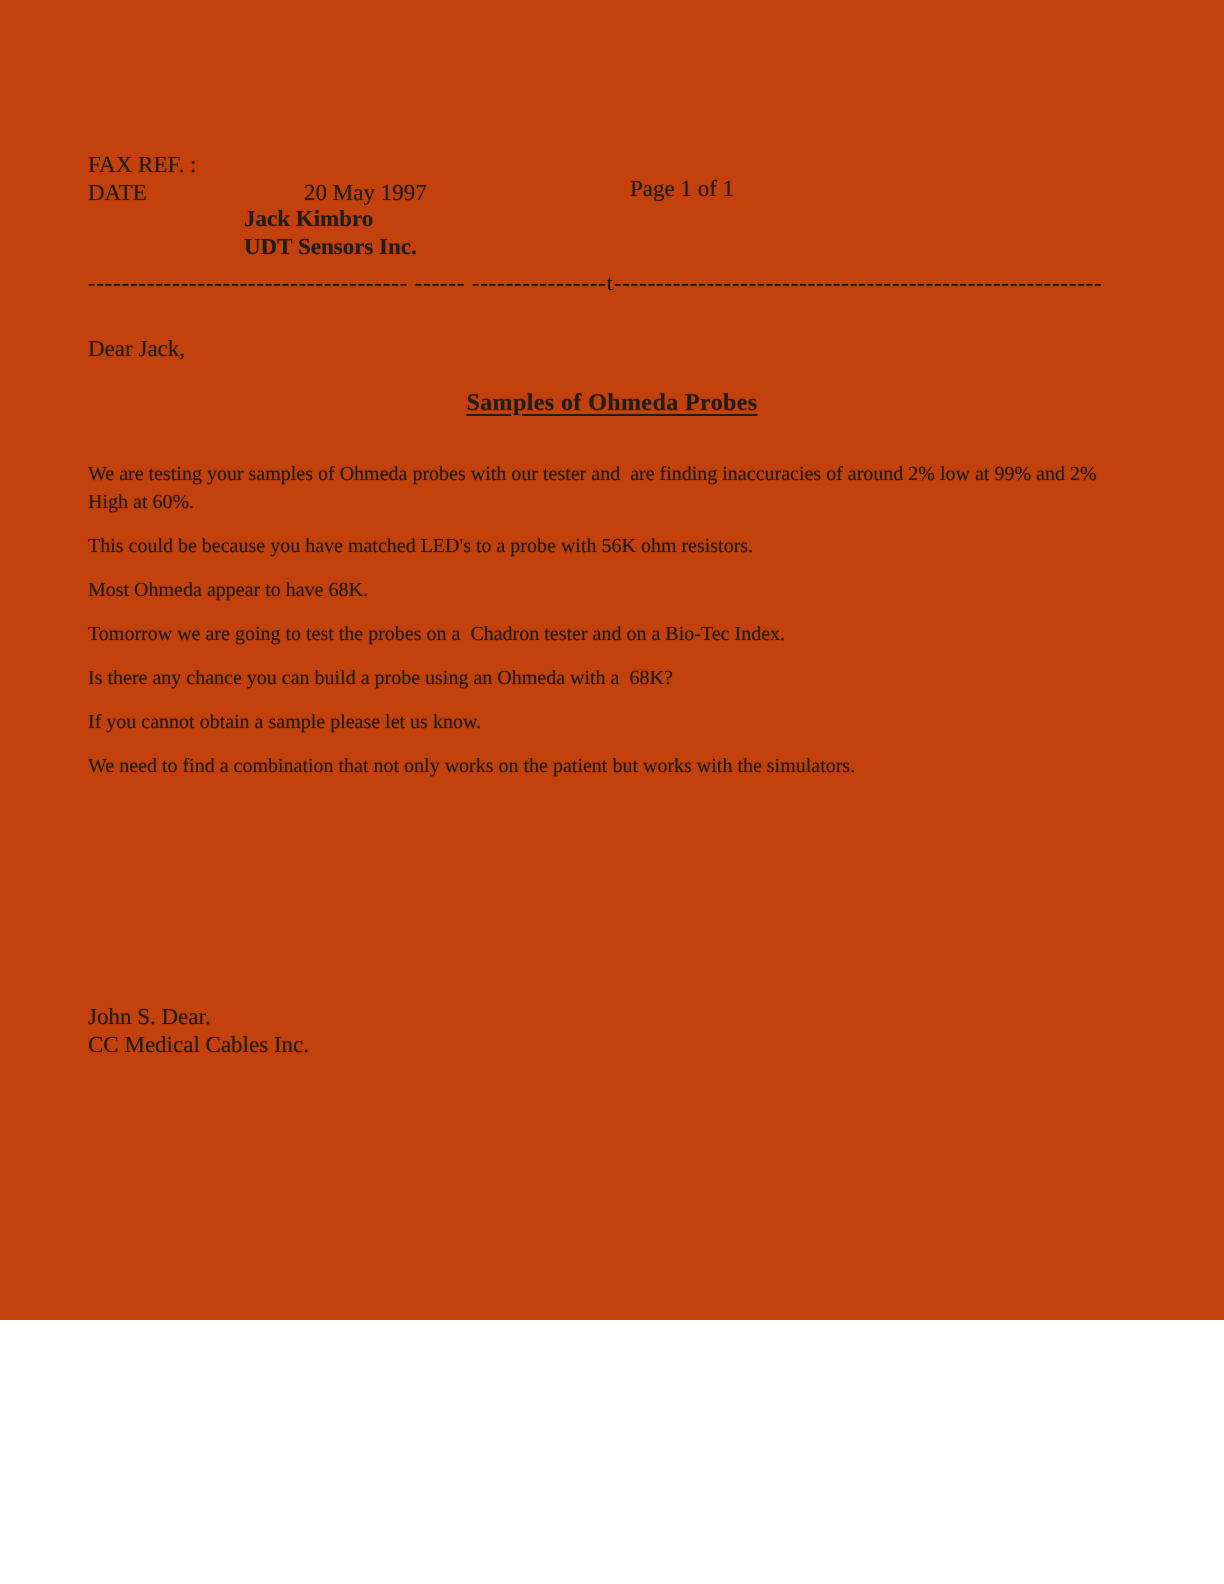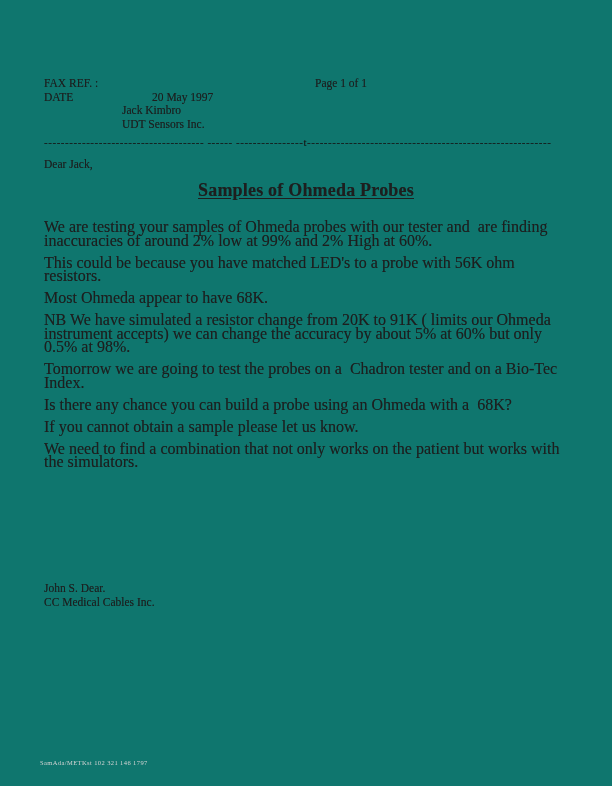--- a/index.html
+++ b/index.html
@@ -1,61 +1,61 @@
 <!DOCTYPE html>
 <html><head>
 <meta charset="utf-8">
 <style>
   * { margin: 0; padding: 0; box-sizing: border-box; }
   html, body { background: #ffffff; }
   .page {
     position: relative;
     width: 612px;
-    height: 786px;
-    background: #0f766e;
+    height: 660px;
+    background: #c2410c;
     font-family: "Liberation Serif", serif;
     color: #1e1e1e;
     overflow: hidden;
     text-shadow: 0 0 0.5px rgba(20,20,20,0.45); 
   }
   .content {
     position: absolute;
     left: 44px;
     top: 76px;
     width: 524px;
     font-size: 11.5px;
     line-height: 14px;
   }
   .hdr-row { position: relative; height: 14px; }
   .hdr-left  { position: absolute; left: 0; top: 0; white-space: nowrap; }
-  .hdr-page  { position: absolute; left: 271px; top: 0; white-space: nowrap; }
+  .hdr-page  { position: absolute; left: 271px; top: 12px; white-space: nowrap; }
   .hdr-date  { position: absolute; left: 108px; top: 0; white-space: nowrap; font-family: Liberation Serif, serif; }
   .addr-block { margin-left: 78px; }
-  .addr-block div { height: 13.5px; line-height: 13.5px; white-space: nowrap; }
+  .addr-block div { height: 13.5px; line-height: 13.5px; white-space: nowrap; font-weight: bold; }
   .separator {
     margin-top: 4px;
     white-space: nowrap;
     overflow: hidden;
     width: 100%;
     font-size: 11px;
     letter-spacing: 0.55px;
     color: #161616;
   }
-  .salutation { margin-top: 8px; }
+  .salutation { margin-top: 19px; }
   .doc-title {
     margin-top: 12px;
     margin-bottom: 23px;
     text-align: center;
     font-weight: bold;
-    font-size: 18px;
+    font-size: 12px;
     letter-spacing: 0.2px;
   }
   .doc-title span { text-decoration: underline; text-underline-offset: 2px; }
   .body-paragraphs p {
-    font-size: 16px;
+    font-size: 10px;
     line-height: 13.5px;
     margin-bottom: 8.5px;
     white-space: pre-wrap;
   }
   .closing { margin-top: 26px; }
   .sig-name { margin-top: 112px; }
   .sig-company { margin-top: 0; }
   .footer-stamp {
     position: absolute;
     left: 40px;
@@ -93,21 +93,20 @@
     <div class="salutation">Dear Jack,</div>
 
     <div class="doc-title">
       <span>Samples of Ohmeda Probes</span>
     </div>
 
     <div class="body-paragraphs">
       <p>We are testing your samples of Ohmeda probes with our tester and  are finding inaccuracies of around 2% low at 99% and 2% High at 60%.</p>
       <p>This could be because you have matched LED's to a probe with 56K ohm resistors.</p>
       <p>Most Ohmeda appear to have 68K.</p>
-      <p>NB We have simulated a resistor change from 20K to 91K ( limits our Ohmeda instrument accepts) we can change the accuracy by about 5% at 60% but only 0.5% at 98%.</p>
       <p>Tomorrow we are going to test the probes on a  Chadron tester and on a Bio-Tec Index.</p>
       <p>Is there any chance you can build a probe using an Ohmeda with a  68K?</p>
       <p>If you cannot obtain a sample please let us know.</p>
       <p>We need to find a combination that not only works on the patient but works with the simulators.</p>
     </div>
 
 
     <div class="sig-name">John S. Dear.</div>
     <div class="sig-company">CC Medical Cables Inc.</div>
 

